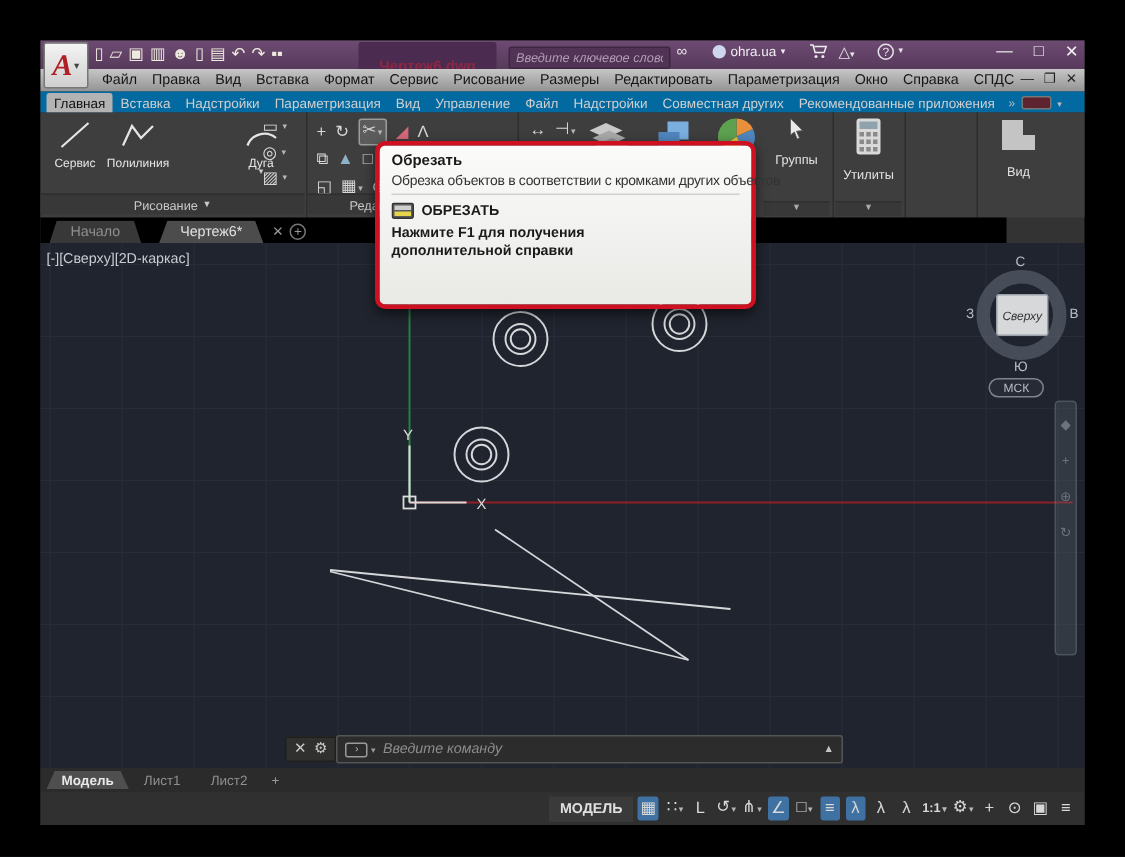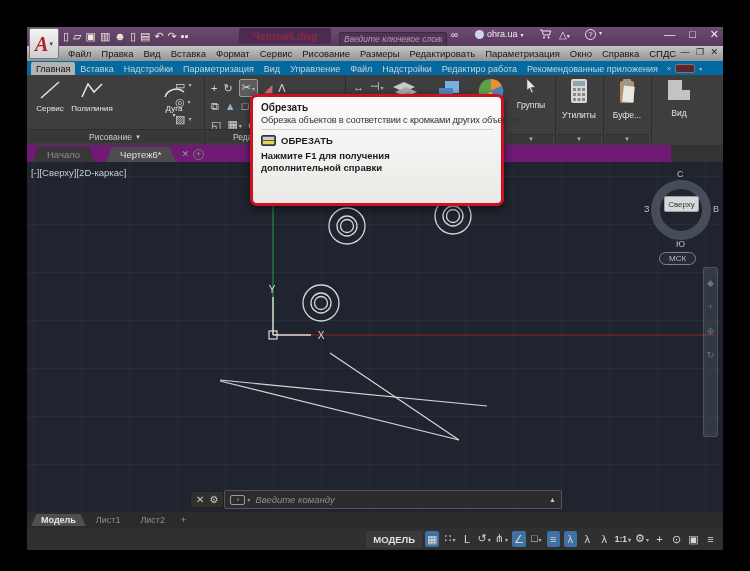--- a/index.html
+++ b/index.html
@@ -10,21 +10,21 @@
   
   #titlebar { position:absolute; left:0; top:0; width:696px; height:19px;
               background:linear-gradient(#6d4b72,#573a5c); }
   #logo { position:absolute; left:2px; top:1px; width:30px; height:31px; z-index:30;
           background:linear-gradient(#f4f4f4,#cfcfcf); border:1px solid #777; border-radius:2px;
           display:flex; align-items:center; justify-content:center; }
   #logo .a { color:#b01f24; font:italic bold 20px "Liberation Serif", serif; line-height:1; }
   #logo .caret { color:#444; font-size:7px; margin-left:1px; }
   #qat { position:absolute; left:36px; top:1px; display:flex; gap:4px; align-items:center; }
   #qat .icon-btn { color:#efeadf; font-size:11px; line-height:16px; }
-  #doc-chip { position:absolute; left:212px; top:1px; width:92px; height:16px; background:#4b2c50;
+  #doc-chip { position:absolute; left:212px; top:1px; width:92px; height:32px; background:#4b2c50;
               border-radius:2px; color:#8e2743; font-size:10px; font-weight:bold;
               display:flex; align-items:center; justify-content:center; }
   #search-wrap { position:absolute; left:312px; top:1px; width:108px; height:15px; }
   #search-input { width:100%; height:100%; background:#503355; border:1px solid #3c2640;
                   color:#c9b9cb; font-size:8.5px; padding:0 4px; border-radius:2px; }
   #search-input::placeholder { color:#b09cb2; font-style:italic; }
   .tb-ico { position:absolute; top:2px; color:#e8e2ea; font-size:10px; }
   #account { position:absolute; left:448px; top:2px; color:#f0ebf2; font-size:9px;
              display:flex; gap:3px; align-items:center; }
   #account .avatar { width:9px; height:9px; border-radius:50%; background:#cfd5ef; display:inline-block; }
@@ -76,43 +76,43 @@
              box-shadow:0 3px 8px rgba(0,0,0,.55); padding:5px 8px; }
   #tooltip .tt-title { font-size:10px; font-weight:bold; color:#1a1a1a; }
   #tooltip .tt-desc { font-size:9.3px; color:#333; margin-top:2px; letter-spacing:-0.2px;
                       border-bottom:1px solid #cfcfcc; padding-bottom:4px; white-space:nowrap; }
   #tooltip .tt-cmd { display:flex; align-items:center; gap:5px; margin-top:5px; }
   #tooltip .tt-cmd span { font-size:9.5px; font-weight:bold; color:#1a1a1a; }
   #tooltip .tt-help { font-size:9.5px; font-weight:bold; color:#1a1a1a; margin-top:4px; width:160px;
                       line-height:1.25; }
 
   
-  #filetabs { position:absolute; left:0; top:118px; width:644px; height:17px; background:#701a75;
+  #filetabs { position:absolute; left:0; top:118px; width:644px; height:17px; background:#000000;
               display:flex; align-items:flex-end; }
   .ftab { font-size:9.5px; padding:2px 14px; clip-path:polygon(8% 0,92% 0,100% 100%,0 100%); }
   .ftab.idle { color:#8f8f8f; background:#383838; margin-left:6px; }
   .ftab.active { color:#e2e2e2; background:#4c4c4c; margin-left:12px; }
   #ftab-close { color:#9a9a9a; font-size:9px; margin:0 4px 3px 6px; }
   #ftab-add { color:#9a9a9a; font-size:9px; width:11px; height:11px; border:1px solid #777;
               border-radius:50%; line-height:9px; text-align:center; margin-bottom:2px; }
 
   
   #canvas { position:absolute; left:0; top:135px; width:696px; height:350px; background:#20242e;
             background-image:linear-gradient(#272c38 1px, transparent 1px),
                              linear-gradient(90deg,#272c38 1px, transparent 1px);
             background-size:48px 48px; background-position:6px 14px; overflow:hidden; }
   #vp-label { position:absolute; left:4px; top:5px; color:#c9ccd2; font-size:9.5px; }
   #draw-svg { position:absolute; left:0; top:0; }
   #viewcube { position:absolute; left:620px; top:8px; width:70px; height:96px; }
   #vc-ring { position:absolute; left:4px; top:10px; width:60px; height:60px; border-radius:50%;
              border:9px solid rgba(118,126,140,.45); }
   .vc-letter { position:absolute; color:#b9bec7; font-size:9px; }
-  #vc-face { position:absolute; left:17px; top:26px; width:35px; height:16px; background:#d7d8da;
+  #vc-face { position:absolute; left:17px; top:26px; width:35px; height:28px; background:#d7d8da;
              border:1px solid #9aa0a8; border-radius:2px; color:#333; font-size:8px;
-             display:flex; align-items:center; justify-content:center; }
+             display:flex; align-items:center; justify-content:center;font-style:italic; }
   #vc-wcs { position:absolute; left:12px; top:82px; padding:1px 9px; border:1px solid #7e848e;
             border-radius:7px; background:rgba(43,48,58,.65); color:#b7bcc4; font-size:8px; }
   #navbar { position:absolute; left:676px; top:105px; width:15px; height:170px;
             background:rgba(90,96,106,.35); border:1px solid rgba(130,136,146,.35); border-radius:3px;
             display:flex; flex-direction:column; align-items:center; gap:14px; padding-top:10px; }
   #navbar .icon-btn { color:#6d737e; font-size:9px; line-height:10px; }
 
   
   #dock { position:absolute; left:163px; top:462px; width:372px; height:21px; z-index:20;
           display:flex; align-items:center; }
@@ -213,21 +213,21 @@
 
   <div id="ribbontabs">
     <span class="rtab active">Главная</span>
       <span class="rtab">Вставка</span>
       <span class="rtab">Надстройки</span>
       <span class="rtab">Параметризация</span>
       <span class="rtab">Вид</span>
       <span class="rtab">Управление</span>
       <span class="rtab">Файл</span>
       <span class="rtab">Надстройки</span>
-      <span class="rtab">Редактиро работа</span>
+      <span class="rtab">Совместная других</span>
       <span class="rtab">Рекомендованные приложения</span>
       <span id="rtab-extra">
       <span class="g">»</span>
       <span id="rec-btn"></span>
       <span class="g" style="font-size:6px">▾</span>
     </span>
   </div>
 
   <div id="ribbon">
 
@@ -340,29 +340,20 @@
             <rect x="13" y="15" width="3" height="3"></rect>
             <rect x="4" y="20" width="3" height="3"></rect>
             <rect x="8.5" y="20" width="3" height="3"></rect>
             <rect x="13" y="20" width="3" height="3"></rect>
           </g>
         </svg>
       <div class="plabel">Утилиты</div>
       <div class="pfoot">▼</div>
     </div>
     <div class="vsep" style="left:576px"></div>
-    <div class="rpanel" style="left:578px; width:44px">
-      <svg width="20" height="26" viewBox="0 0 20 26" style="margin-top:3px">
-          <rect x="3" y="3" width="14" height="22" rx="2" fill="#b5906a"></rect>
-          <rect x="6" y="1" width="8" height="5" rx="1" fill="#9a9a9a"></rect>
-          <rect x="6" y="8" width="11" height="16" fill="#e8e8e4" transform="rotate(6 11 16)"></rect>
-        </svg>
-      <div class="plabel">Буфе...</div>
-      <div class="pfoot">▼</div>
-    </div>
     <div class="vsep" style="left:624px"></div>
     <div class="rpanel" style="left:626px; width:52px">
       <svg width="26" height="24" viewBox="0 0 26 24" style="margin-top:3px">
           <path d="M2 2 H16 V12 H24 V22 H2 Z" fill="#c4c4c4"></path>
         </svg>
       <div class="plabel">Вид</div>
     </div>
   </div>
 
   <div id="tooltip">

